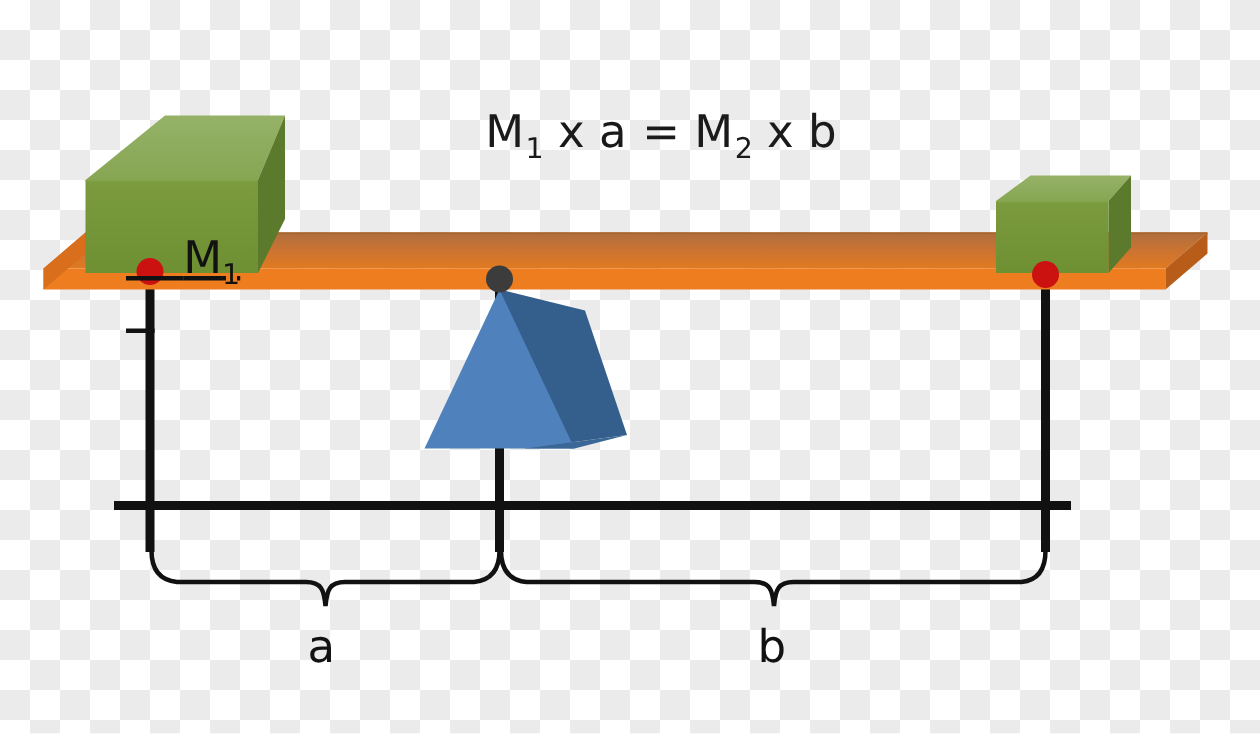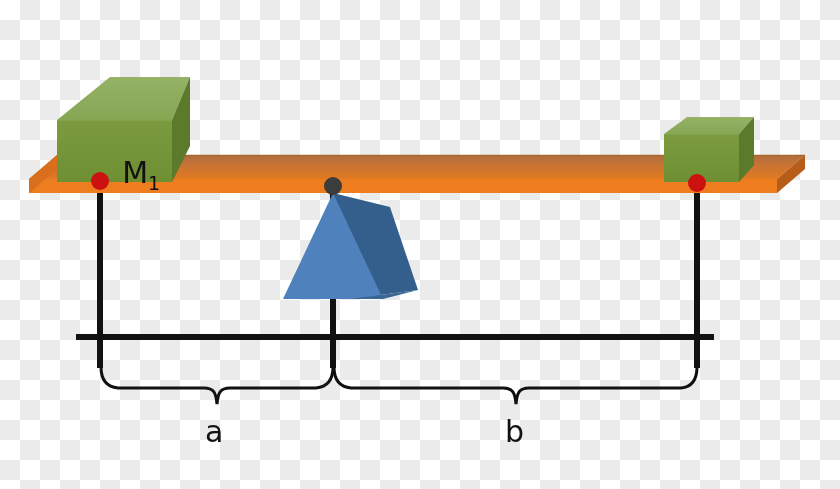--- a/index.html
+++ b/index.html
@@ -47,20 +47,21 @@
     letter-spacing: 0;
   }
   .eq-text .sp { letter-spacing: 0; }
 
   .mass-label {
     position: absolute;
     font-size: 30px;
     color: #121212;
     white-space: pre;
     line-height: 1;
+    text-decoration: underline;
   }
   .mass-label .sub {
     font-size: 19px;
     vertical-align: sub;
   }
   #label-m1 { left: 84px; top: 128px; }
   #label-m2 { left: 681px; top: 139px; }
 
   .dim-label {
     position: absolute;
@@ -163,20 +164,23 @@
       <path d="M 334,367
                C 334,381 341,387 351,388
                L 503,388
                C 513,388 515,393 516,404
                C 517,393 519,388 529,388
                L 681,388
                C 691,387 697,381 697,367"></path>
     </g>
   </svg>
 
+  <div class="eq-text">
+    <span>M</span><span class="sub">1</span><span class="sp"> x </span><span>a</span><span class="sp"> = </span><span>M</span><span class="sub">2</span><span class="sp"> x </span><span>b</span>
+  </div>
 
   <div class="mass-label" id="label-m1">
     <span>M</span><span class="sub">1</span>
   </div>
 
 
   <div class="dim-label" id="label-a">a</div>
   <div class="dim-label" id="label-b">b</div>
 
 </div>

